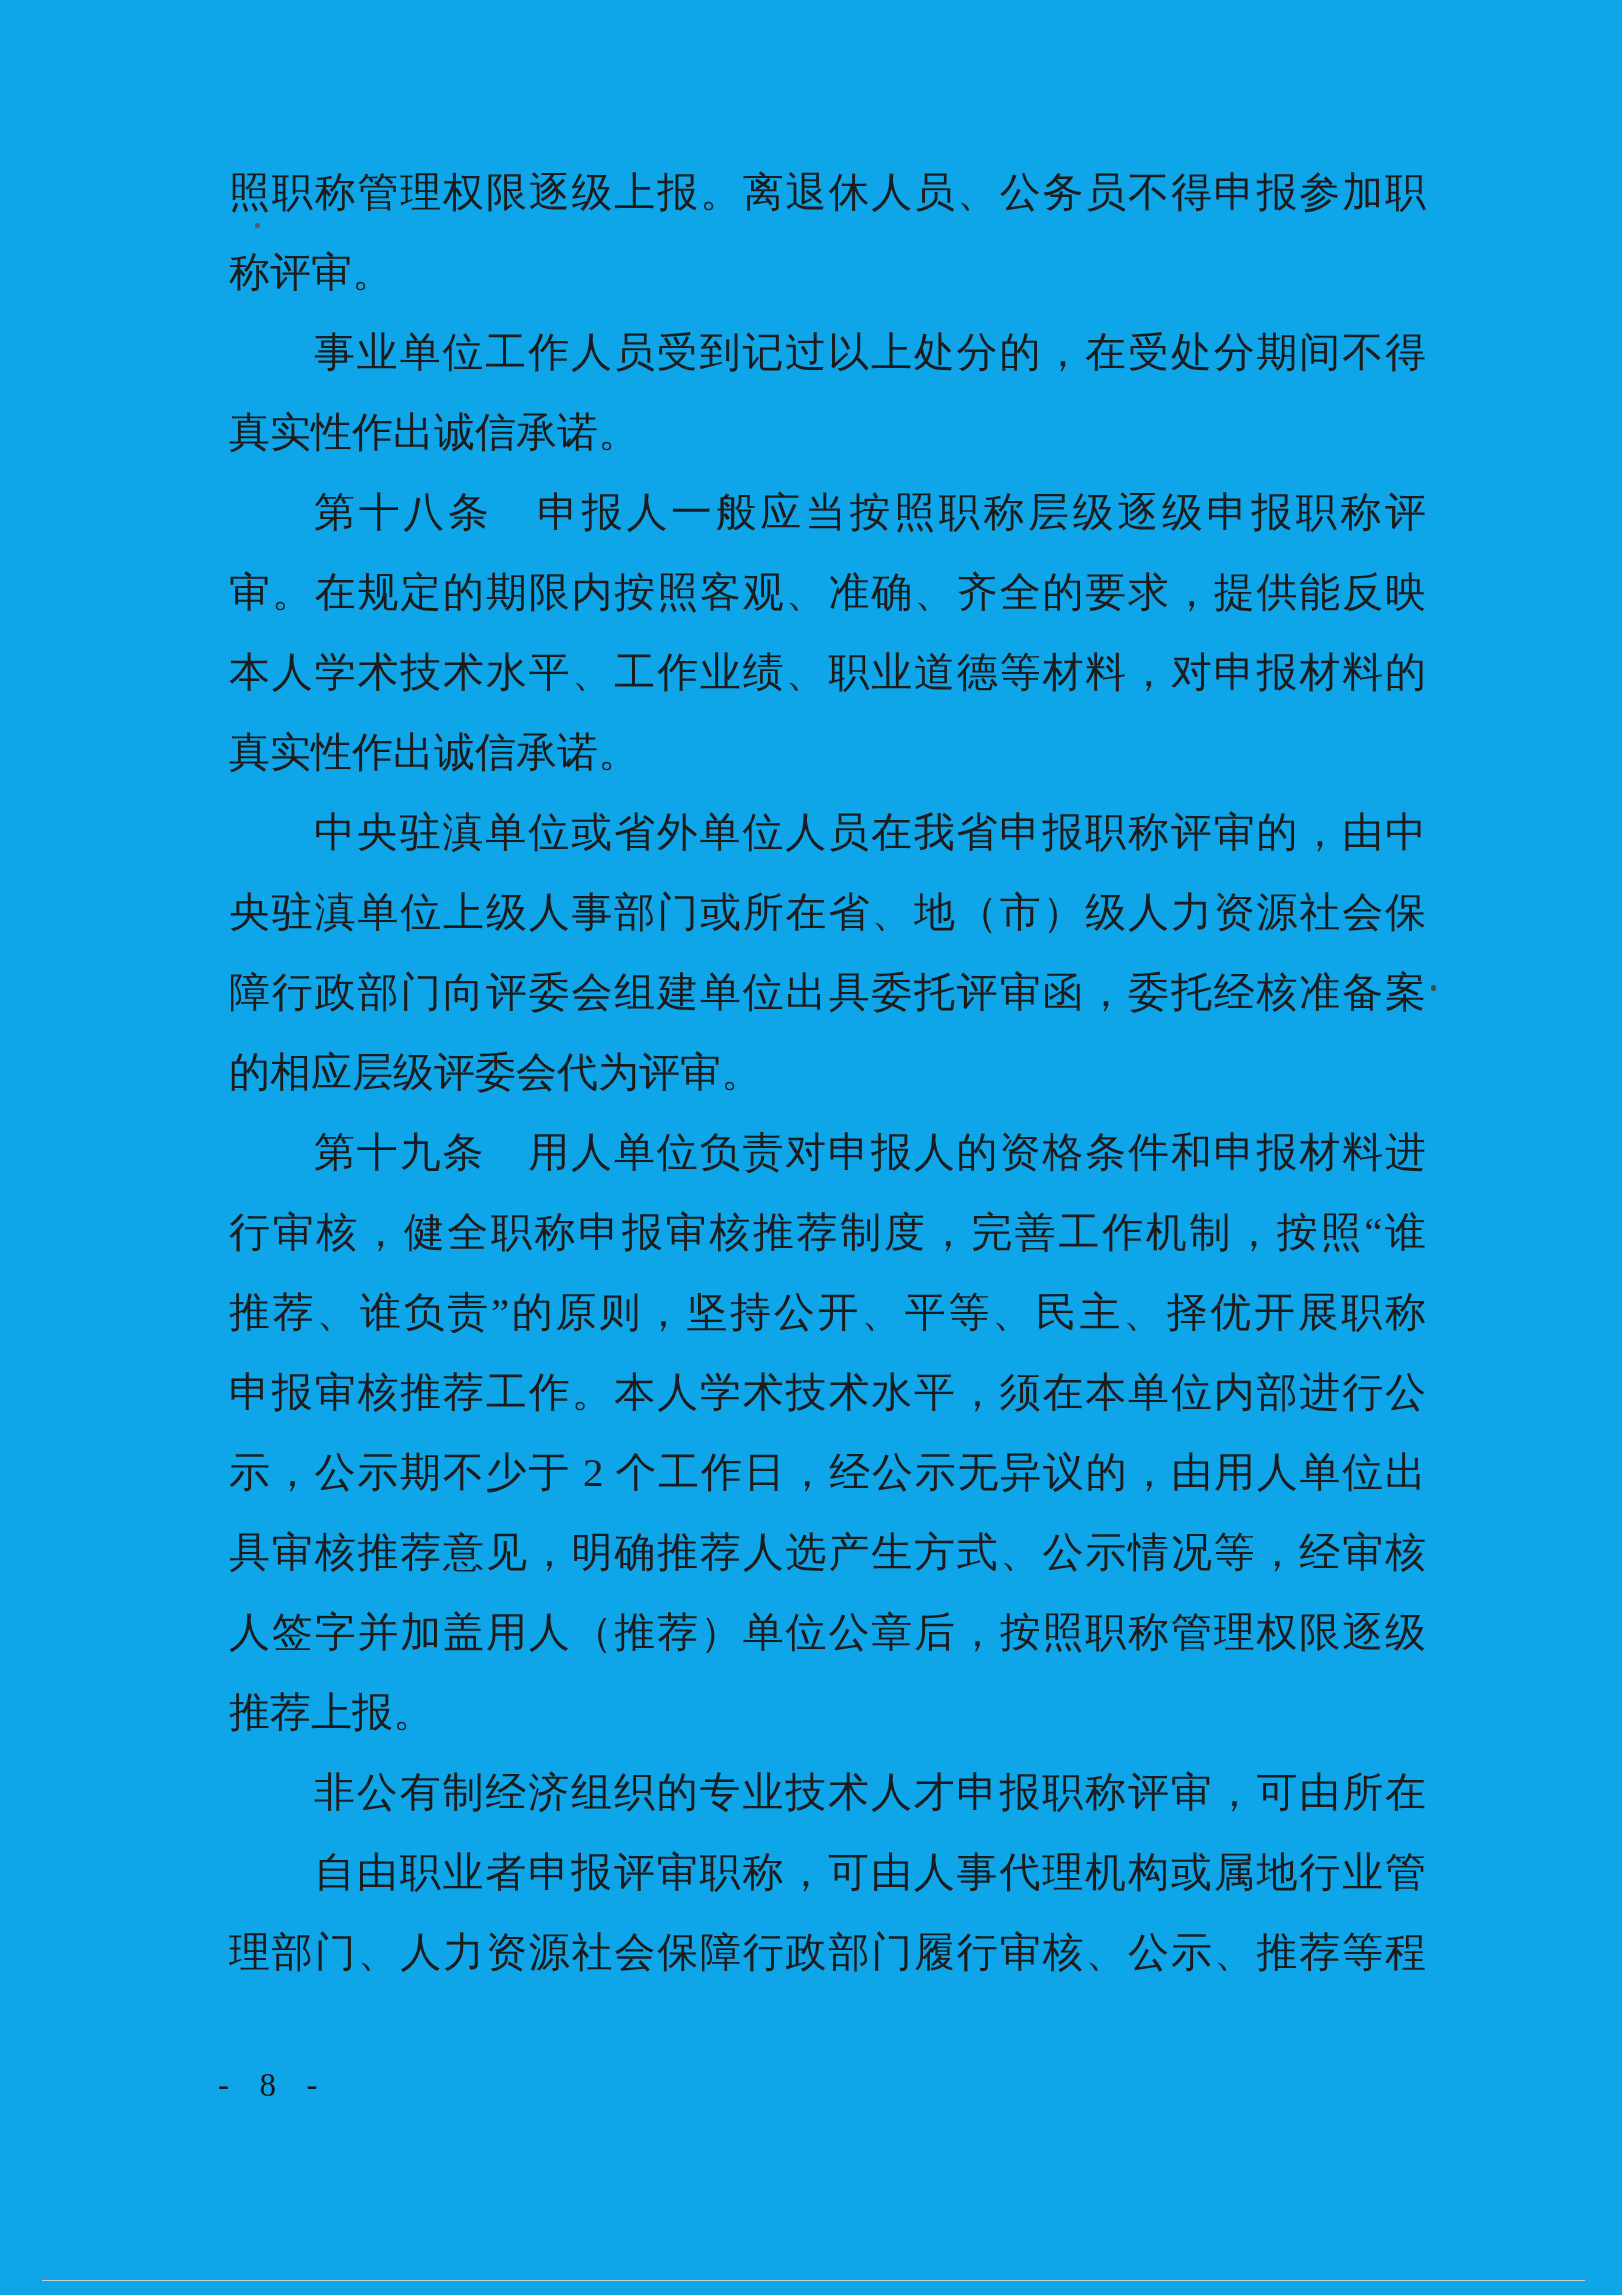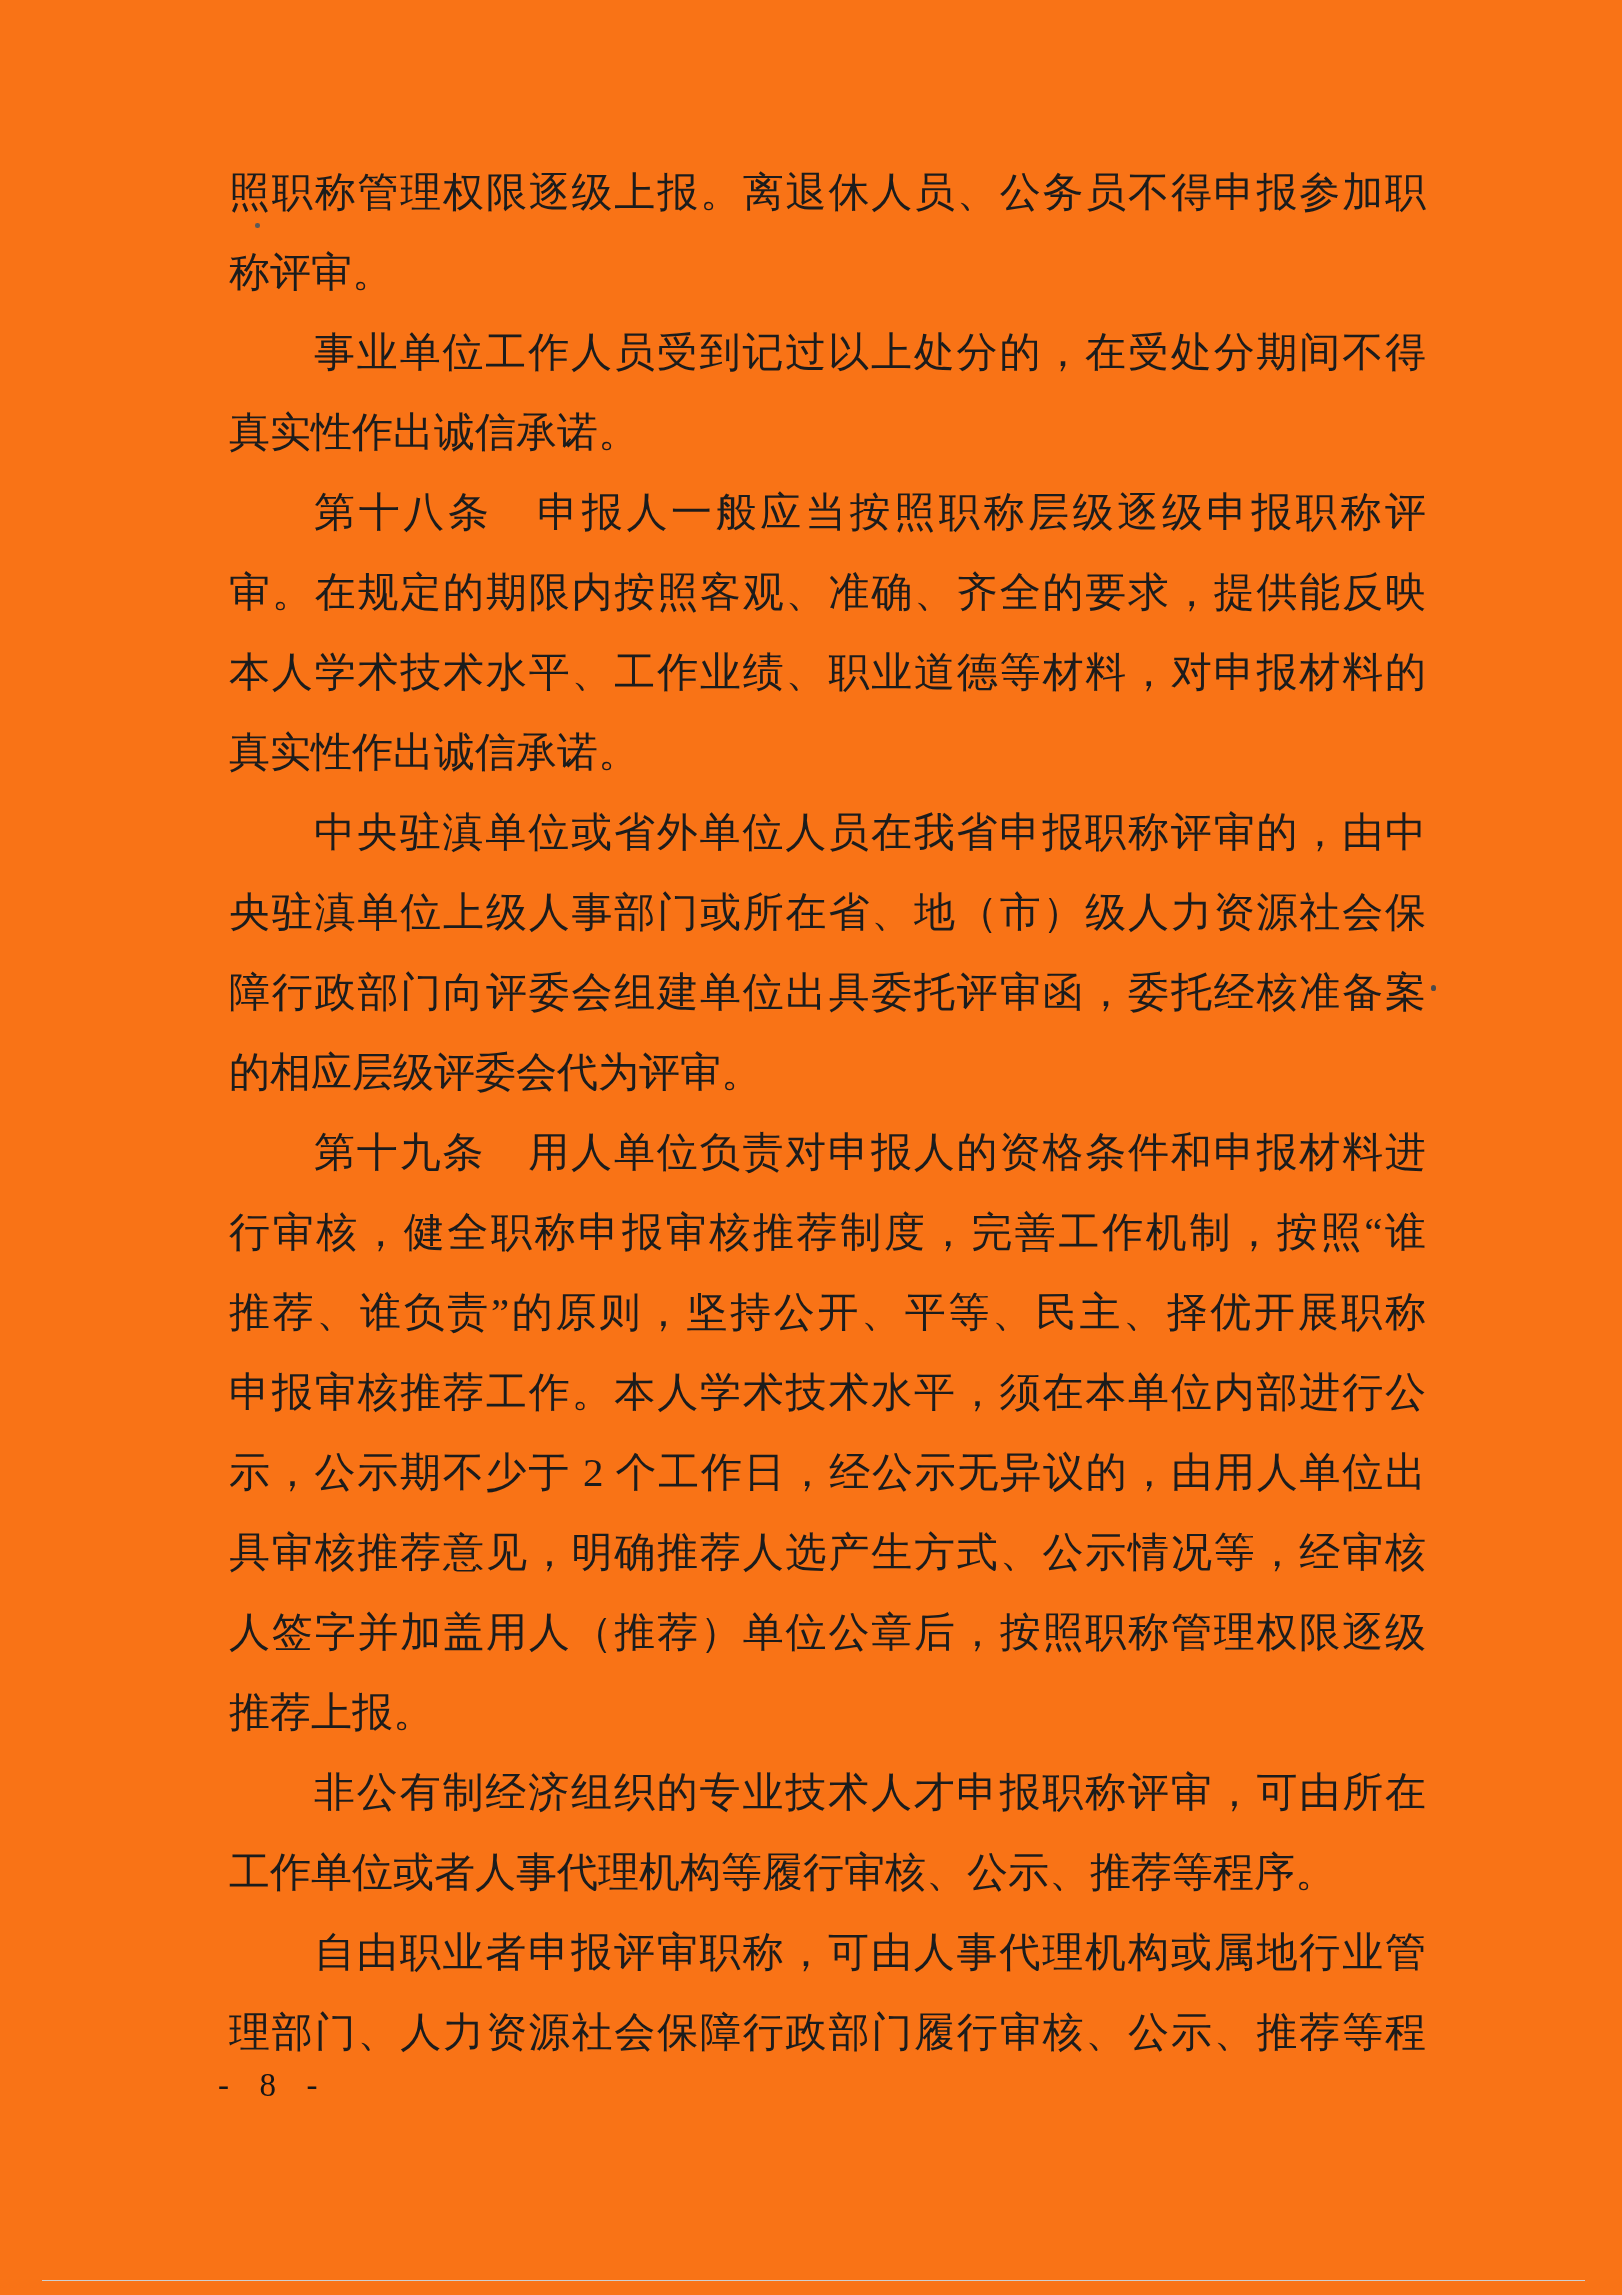--- a/index.html
+++ b/index.html
@@ -4,21 +4,21 @@
 <style>
   html, body {
     margin: 0;
     padding: 0;
     background: #e8e8e8;
   }
   .page {
     position: relative;
     width: 1623px;
     height: 2295px;
-    background: #f97316;
+    background: #0ea5e9;
     overflow: hidden;
     font-family: "Liberation Serif", "DejaVu Serif", serif;
     color: #1c1c1c;
   }
   .text-block {
     position: absolute;
     left: 229px;
     top: 152px;
     width: 1197px;
   }
@@ -98,21 +98,20 @@
       <div class="line pend"><span>的相应层级评委会代为评审。</span></div>
       <div class="line indent"><b>第十九条</b><span>　用人单位负责对申报人的资格条件和申报材料进</span></div>
       <div class="line"><span>行审核，健全职称申报审核推荐制度，完善工作机制，按照“谁</span></div>
       <div class="line"><span>推荐、谁负责”的原则，坚持公开、平等、民主、择优开展职称</span></div>
       <div class="line"><span>申报审核推荐工作。本人学术技术水平，须在本单位内部进行公</span></div>
       <div class="line"><span>示，公示期不少于 2 个工作日，经公示无异议的，由用人单位出</span></div>
       <div class="line"><span>具审核推荐意见，明确推荐人选产生方式、公示情况等，经审核</span></div>
       <div class="line"><span>人签字并加盖用人（推荐）单位公章后，按照职称管理权限逐级</span></div>
       <div class="line pend"><span>推荐上报。</span></div>
       <div class="line indent"><span>非公有制经济组织的专业技术人才申报职称评审，可由所在</span></div>
-      <div class="line pend"><span>工作单位或者人事代理机构等履行审核、公示、推荐等程序。</span></div>
       <div class="line indent"><span>自由职业者申报评审职称，可由人事代理机构或属地行业管</span></div>
       <div class="line"><span>理部门、人力资源社会保障行政部门履行审核、公示、推荐等程</span></div>
     </div>
   <div class="page-number">- 8 -</div>
   <div class="artifact-dot-1"></div>
   <div class="artifact-dot-2"></div>
   <div class="bottom-scan-line"></div>
 </div>
 
 

